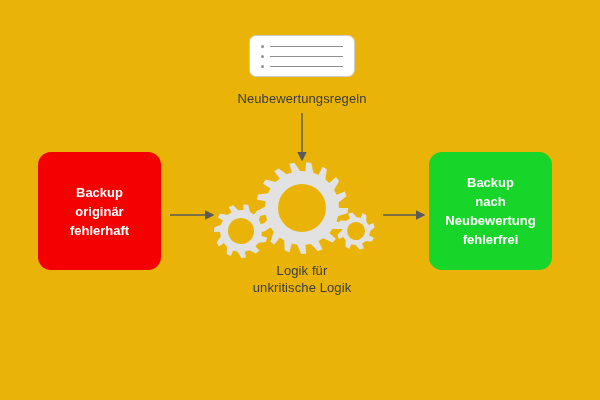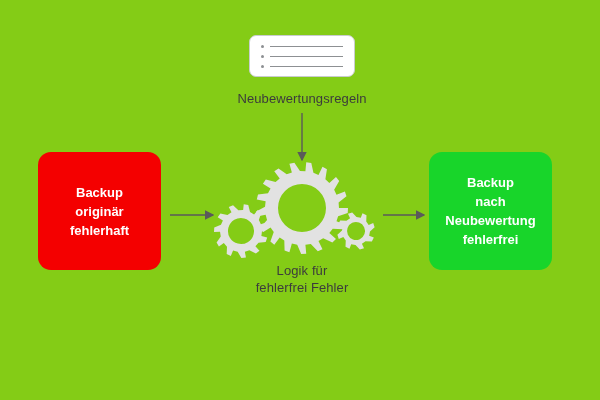--- a/index.html
+++ b/index.html
@@ -102,21 +102,21 @@
     left: 0;
     top: 0;
     width: 600px;
     height: 400px;
     pointer-events: none;
   }
 </style>
 </head>
 <body>
 
-<div id="canvas" style="background: #84cc16;">
+<div id="canvas" style="background: #eab308;">
 
   <div class="rules-icon" style="border-color: rgb(201, 204, 206);">
     <div class="rules-row">
       <span class="rules-bullet" style="background: rgb(141, 144, 147);"></span>
       <span class="rules-line" style="background: rgb(141, 144, 147);"></span>
     </div>
     <div class="rules-row">
       <span class="rules-bullet" style="background: rgb(141, 144, 147);"></span>
       <span class="rules-line" style="background: rgb(141, 144, 147);"></span>
     </div>
@@ -131,21 +131,21 @@
   <div class="proc-box" id="box-source" style="background: rgb(244, 0, 0); color: rgb(255, 255, 255);">Backup
 originär
 fehlerhaft</div>
 
   <div class="proc-box" id="box-target" style="background: rgb(24, 213, 42); color: rgb(255, 255, 255);">Backup
 nach
 Neubewertung
 fehlerfrei</div>
 
   <div class="caption" id="logic-caption" style="color: rgb(60, 60, 60);">Logik für
-fehlerfrei Fehler</div>
+unkritische Logik</div>
 
   <svg id="overlay" viewBox="0 0 600 400">
     <defs>
       <marker id="arrowhead" markerWidth="7" markerHeight="7" refX="6" refY="3.5" orient="auto" markerUnits="strokeWidth">
         <path d="M0,0 L7,3.5 L0,7 Z" fill="#5a5a5a"></path>
       </marker>
     </defs>
 
     <g id="gears">
         <path d="M348.00,208.00L347.72,213.09L338.09,216.14L336.50,221.37L344.89,224.62L342.79,229.26L332.72,228.63L329.34,232.93L335.99,238.99L332.36,242.56L323.19,238.33L318.49,241.12L322.50,249.18L317.82,251.19L310.80,243.94L305.41,244.84L306.24,253.80L301.15,253.99L297.23,244.69L291.87,243.59L289.41,252.24L284.59,250.58L284.30,240.49L279.70,237.53L274.28,244.71L270.39,241.42L273.75,231.90L270.54,227.48L262.89,232.22L260.45,227.74L267.03,220.08L265.63,214.80L256.78,216.45L256.13,211.40L265.03,206.63L265.63,201.20L256.78,199.55L258.00,194.60L268.02,193.37L270.54,188.52L262.89,183.78L265.81,179.61L275.60,182.08L279.70,178.47L274.28,171.29L278.51,168.45L286.74,174.29L291.87,172.41L289.41,163.76L294.38,162.63L299.95,171.06L305.41,171.16L306.24,162.20L311.29,162.95L313.43,172.81L318.49,174.88L322.50,166.82L326.93,169.34L325.37,179.32L329.34,183.07L335.99,177.01L339.21,180.96L334.16,189.70L336.50,194.63L344.89,191.38L346.47,196.23L338.60,202.55L339.00,208.00Z M326,208 A24,24 0 1,0 278,208 A24,24 0 1,0 326,208 Z" fill="#e2e2e2" fill-rule="evenodd" transform="rotate(0 302 208)"></path>

